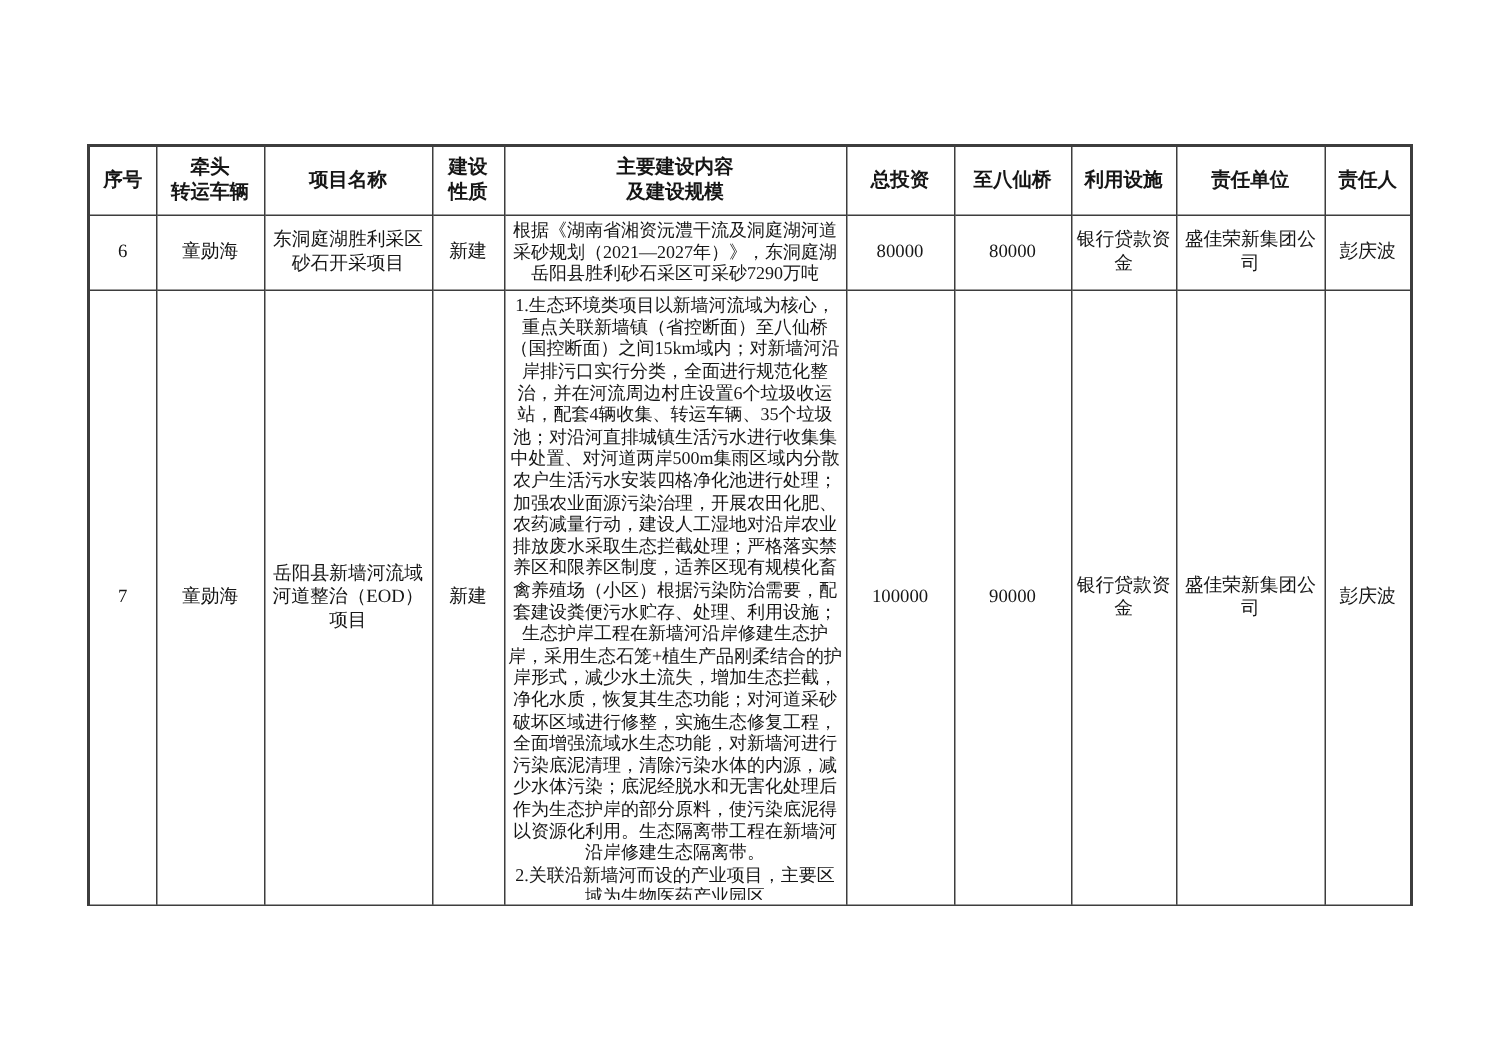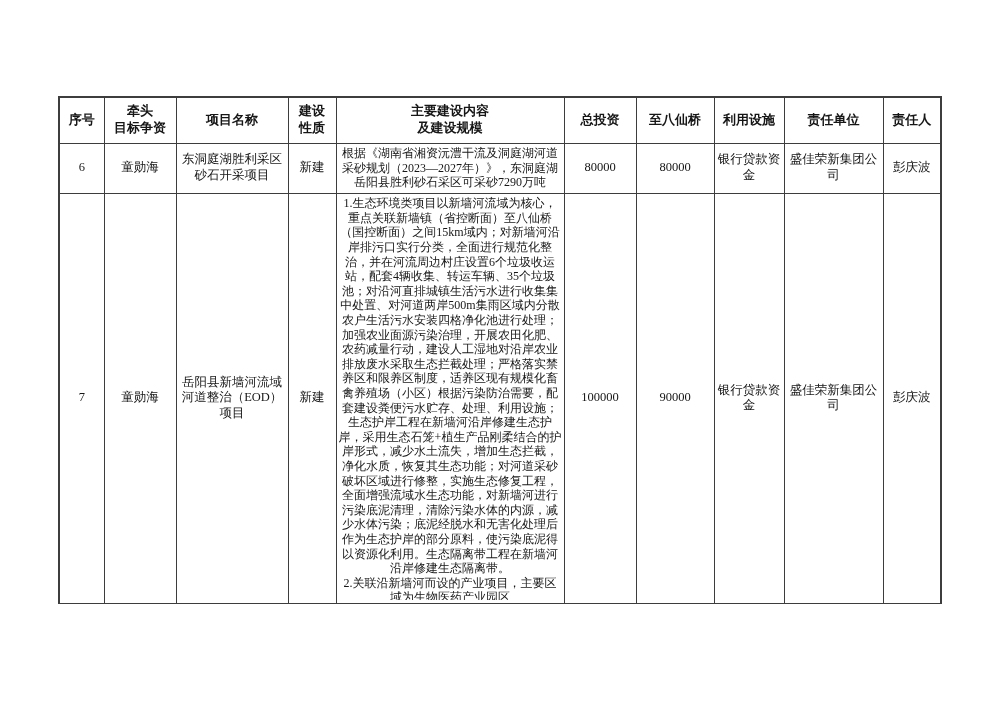--- a/index.html
+++ b/index.html
@@ -78,41 +78,41 @@
       <col style="width:72px">
       <col style="width:78px">
       <col style="width:70px">
       <col style="width:99px">
       <col style="width:58px">
     </colgroup>
     <thead>
       <tr class="header-row">
         <th>序号</th>
         <th>牵头
-目标争资</th>
+转运车辆</th>
         <th>项目名称</th>
         <th>建设
 性质</th>
         <th>主要建设内容
 及建设规模</th>
         <th>总投资</th>
         <th>至八仙桥</th>
         <th>利用设施</th>
         <th>责任单位</th>
         <th>责任人</th>
       </tr>
     </thead>
     <tbody>
       <tr class="row-six">
         <td>6</td>
         <td>童勋海</td>
         <td class="cell-content">东洞庭湖胜利采区砂石开采项目</td>
         <td>新建</td>
         <td class="cell-content">
-          <div class="content-text">根据《湖南省湘资沅澧干流及洞庭湖河道采砂规划（2023—2027年）》，东洞庭湖岳阳县胜利砂石采区可采砂7290万吨</div>
+          <div class="content-text">根据《湖南省湘资沅澧干流及洞庭湖河道采砂规划（2021—2027年）》，东洞庭湖岳阳县胜利砂石采区可采砂7290万吨</div>
         </td>
         <td>80000</td>
         <td>80000</td>
         <td>银行贷款资金</td>
         <td>盛佳荣新集团公司</td>
         <td>彭庆波</td>
       </tr>
       <tr class="row-seven">
         <td>7</td>
         <td>童勋海</td>

